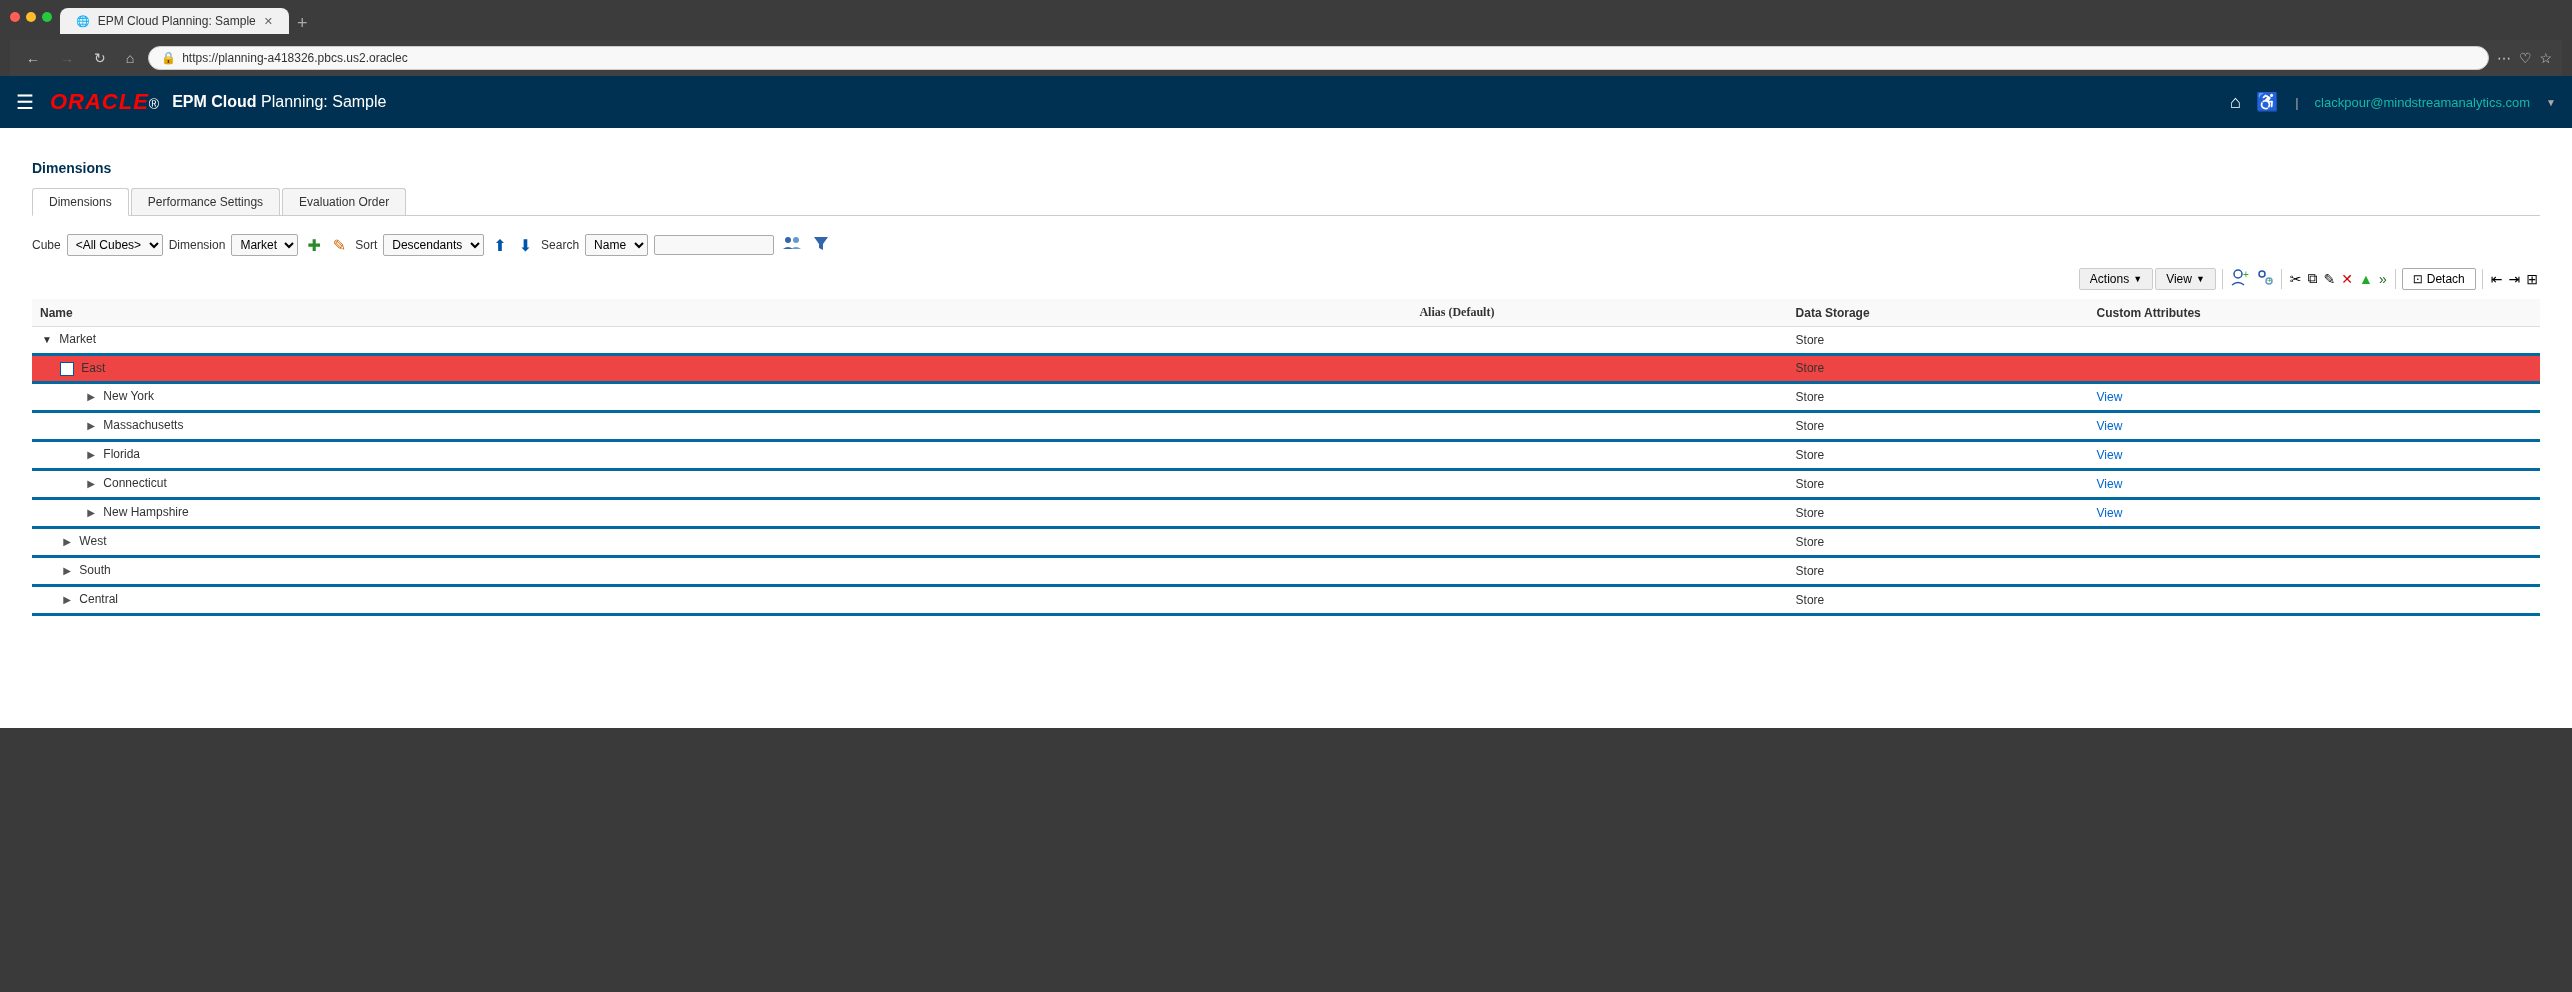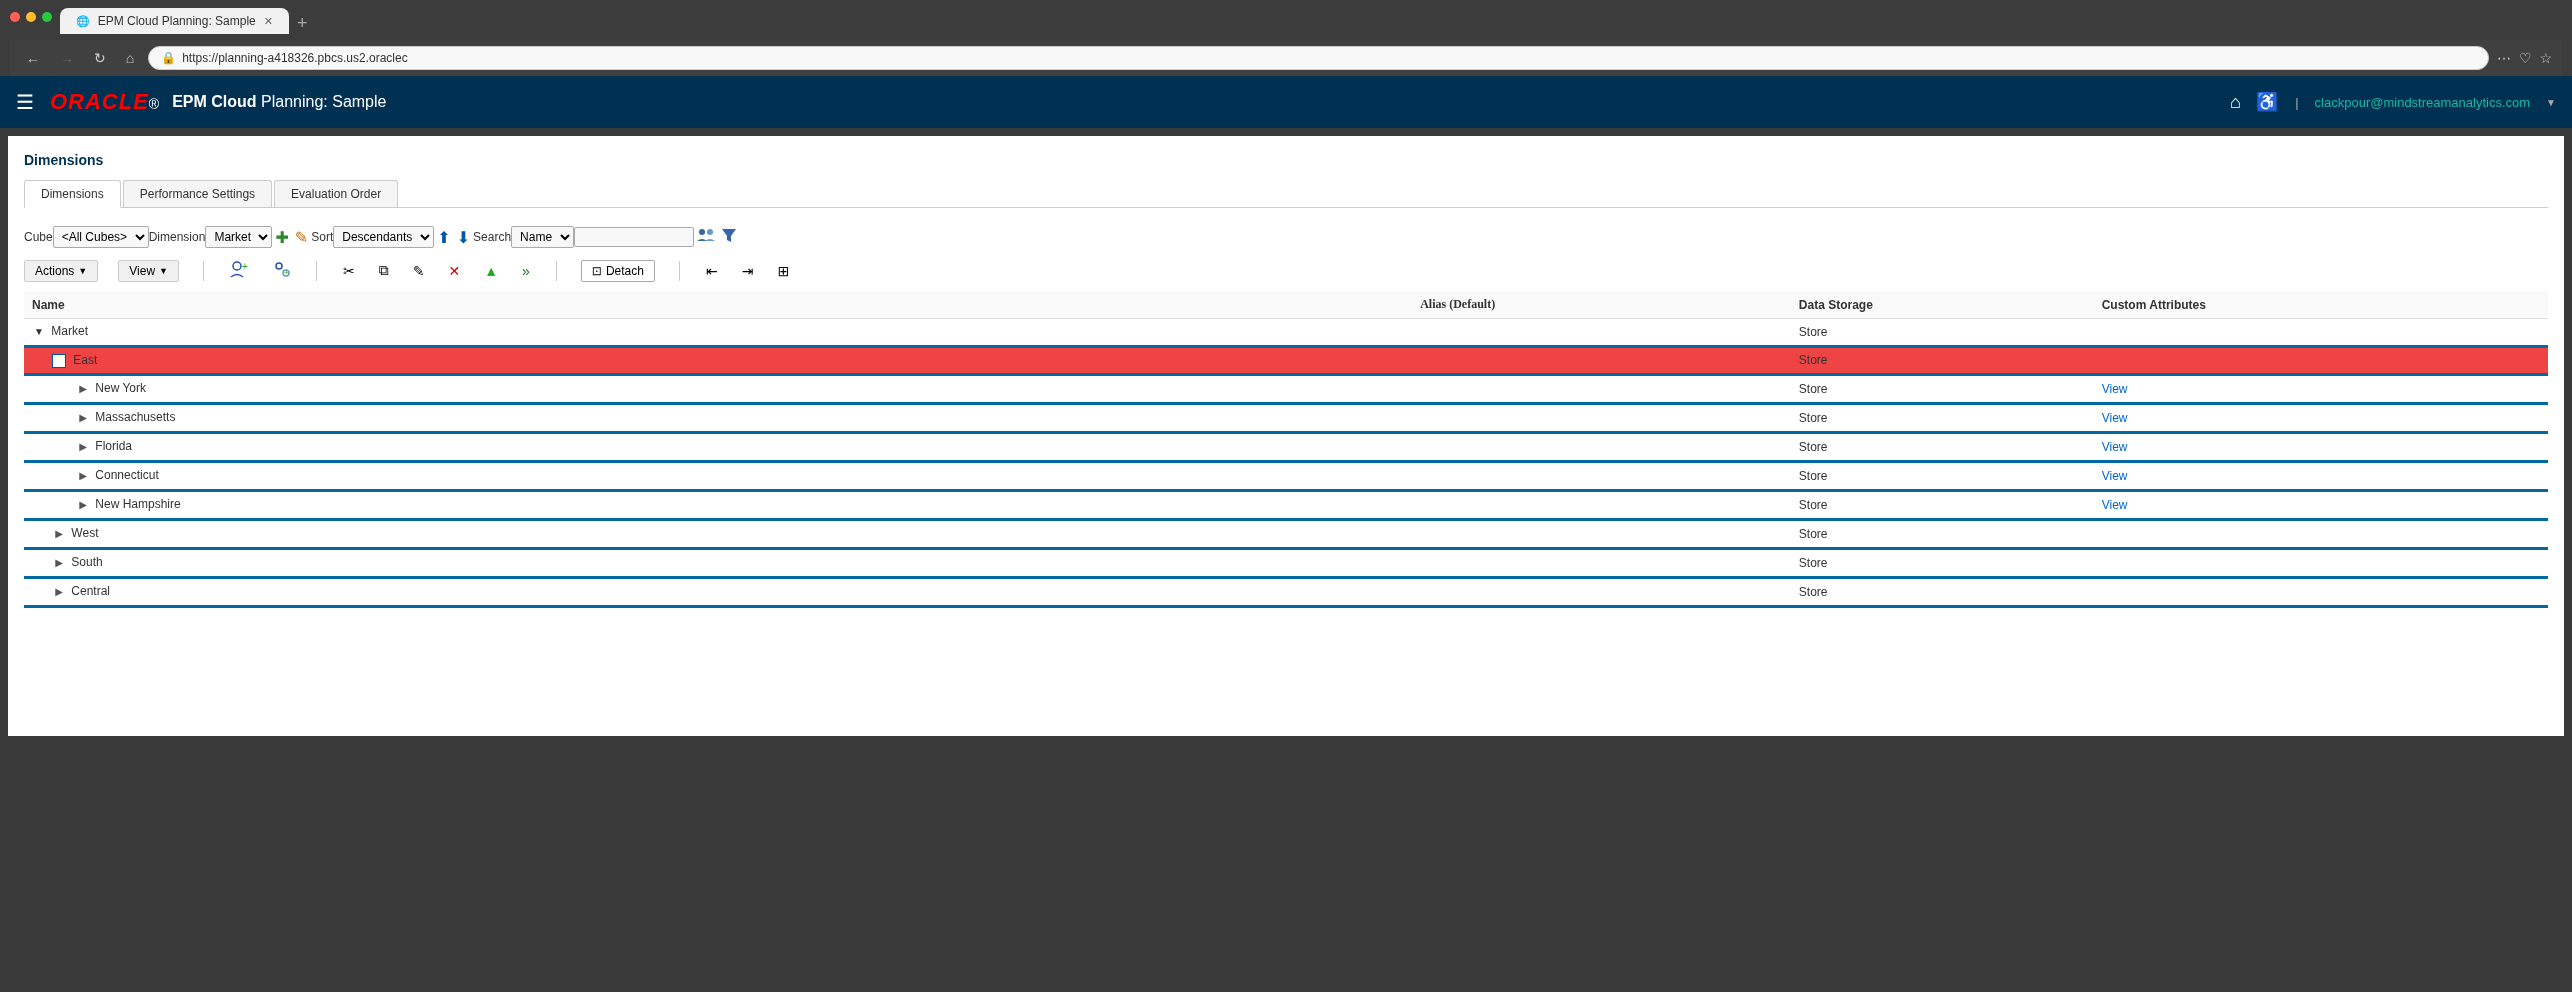--- a/index.html
+++ b/index.html
@@ -32,40 +32,40 @@
     .oracle-logo span { color: white; font-style: normal; font-weight: normal; font-size: 14px; }
     .app-title { color: white; font-size: 16px; }
     .app-title .bold { font-weight: bold; }
     .header-right { margin-left: auto; display: flex; align-items: center; gap: 16px; }
     .header-icon { color: white; font-size: 18px; cursor: pointer; }
     .header-divider { color: #aaa; }
     .user-name { color: #14b8a6; font-size: 13px; cursor: pointer; }
     .user-dropdown { color: #aaa; font-size: 10px; }
 
     
-    .main-content { background: white; margin: 8px; padding: 16px; min-height: 600px; }
+    .main-content { background: white; padding: 32px; min-height: 600px; }
     .page-title { color: #003153; font-size: 14px; font-weight: bold; margin-bottom: 12px; }
 
     
     .tabs { display: flex; border-bottom: 1px solid #ccc; margin-bottom: 12px; }
     .tab { padding: 6px 16px; border: 1px solid #ccc; border-bottom: none; cursor: pointer; font-size: 12px; color: #333; background: #f5f5f5; margin-right: 2px; border-radius: 3px 3px 0 0; }
     .tab.active { background: white; border-bottom: 1px solid white; margin-bottom: -1px; font-weight: normal; }
 
     
-    .toolbar-row { display: flex; align-items: center; padding: 6px 0; flex-wrap: wrap; }
+    .toolbar-row { display: flex; align-items: center; gap: 6px; padding: 6px 0; flex-wrap: wrap; }
     .toolbar-label { font-size: 12px; color: #333; }
     .toolbar-select { border: 1px solid #aaa; padding: 2px 4px; font-size: 12px; background: #f8f8f8; border-radius: 2px; }
     .toolbar-btn { background: none; border: none; cursor: pointer; padding: 1px 3px; font-size: 16px; }
     .btn-green { color: #2a8a2a; }
     .btn-orange { color: #cc6600; }
     .btn-red { color: #cc0000; }
     .btn-blue { color: #0055aa; }
 
     
-    .action-row { display: flex; align-items: center; gap: 20px; padding: 4px 0; }
+    .action-row { display: flex; align-items: center; gap: 2px; padding: 4px 0; justify-content: flex-end; }
     .action-btn { background: #f0f0f0; border: 1px solid #ccc; padding: 3px 10px; font-size: 12px; cursor: pointer; border-radius: 2px; display: flex; align-items: center; gap: 4px; }
     .action-btn .arrow { font-size: 9px; }
     .detach-btn { background: white; border: 1px solid #aaa; padding: 3px 10px; font-size: 12px; cursor: pointer; border-radius: 2px; display: flex; align-items: center; gap: 4px; }
     .icon-btn { background: none; border: none; cursor: pointer; font-size: 14px; padding: 2px; }
 
     
     .data-table { width: 100%; border-collapse: collapse; margin-top: 4px; }
     .data-table th { text-align: left; padding: 6px 8px; font-size: 12px; font-weight: bold; color: #333; border-bottom: 1px solid #ddd; background: #f9f9f9; }
     .data-table td { padding: 5px 8px; font-size: 12px; color: #333; border-bottom: 3px solid #0369a1; }
     .data-table tr.selected { background: #ef4444; }

